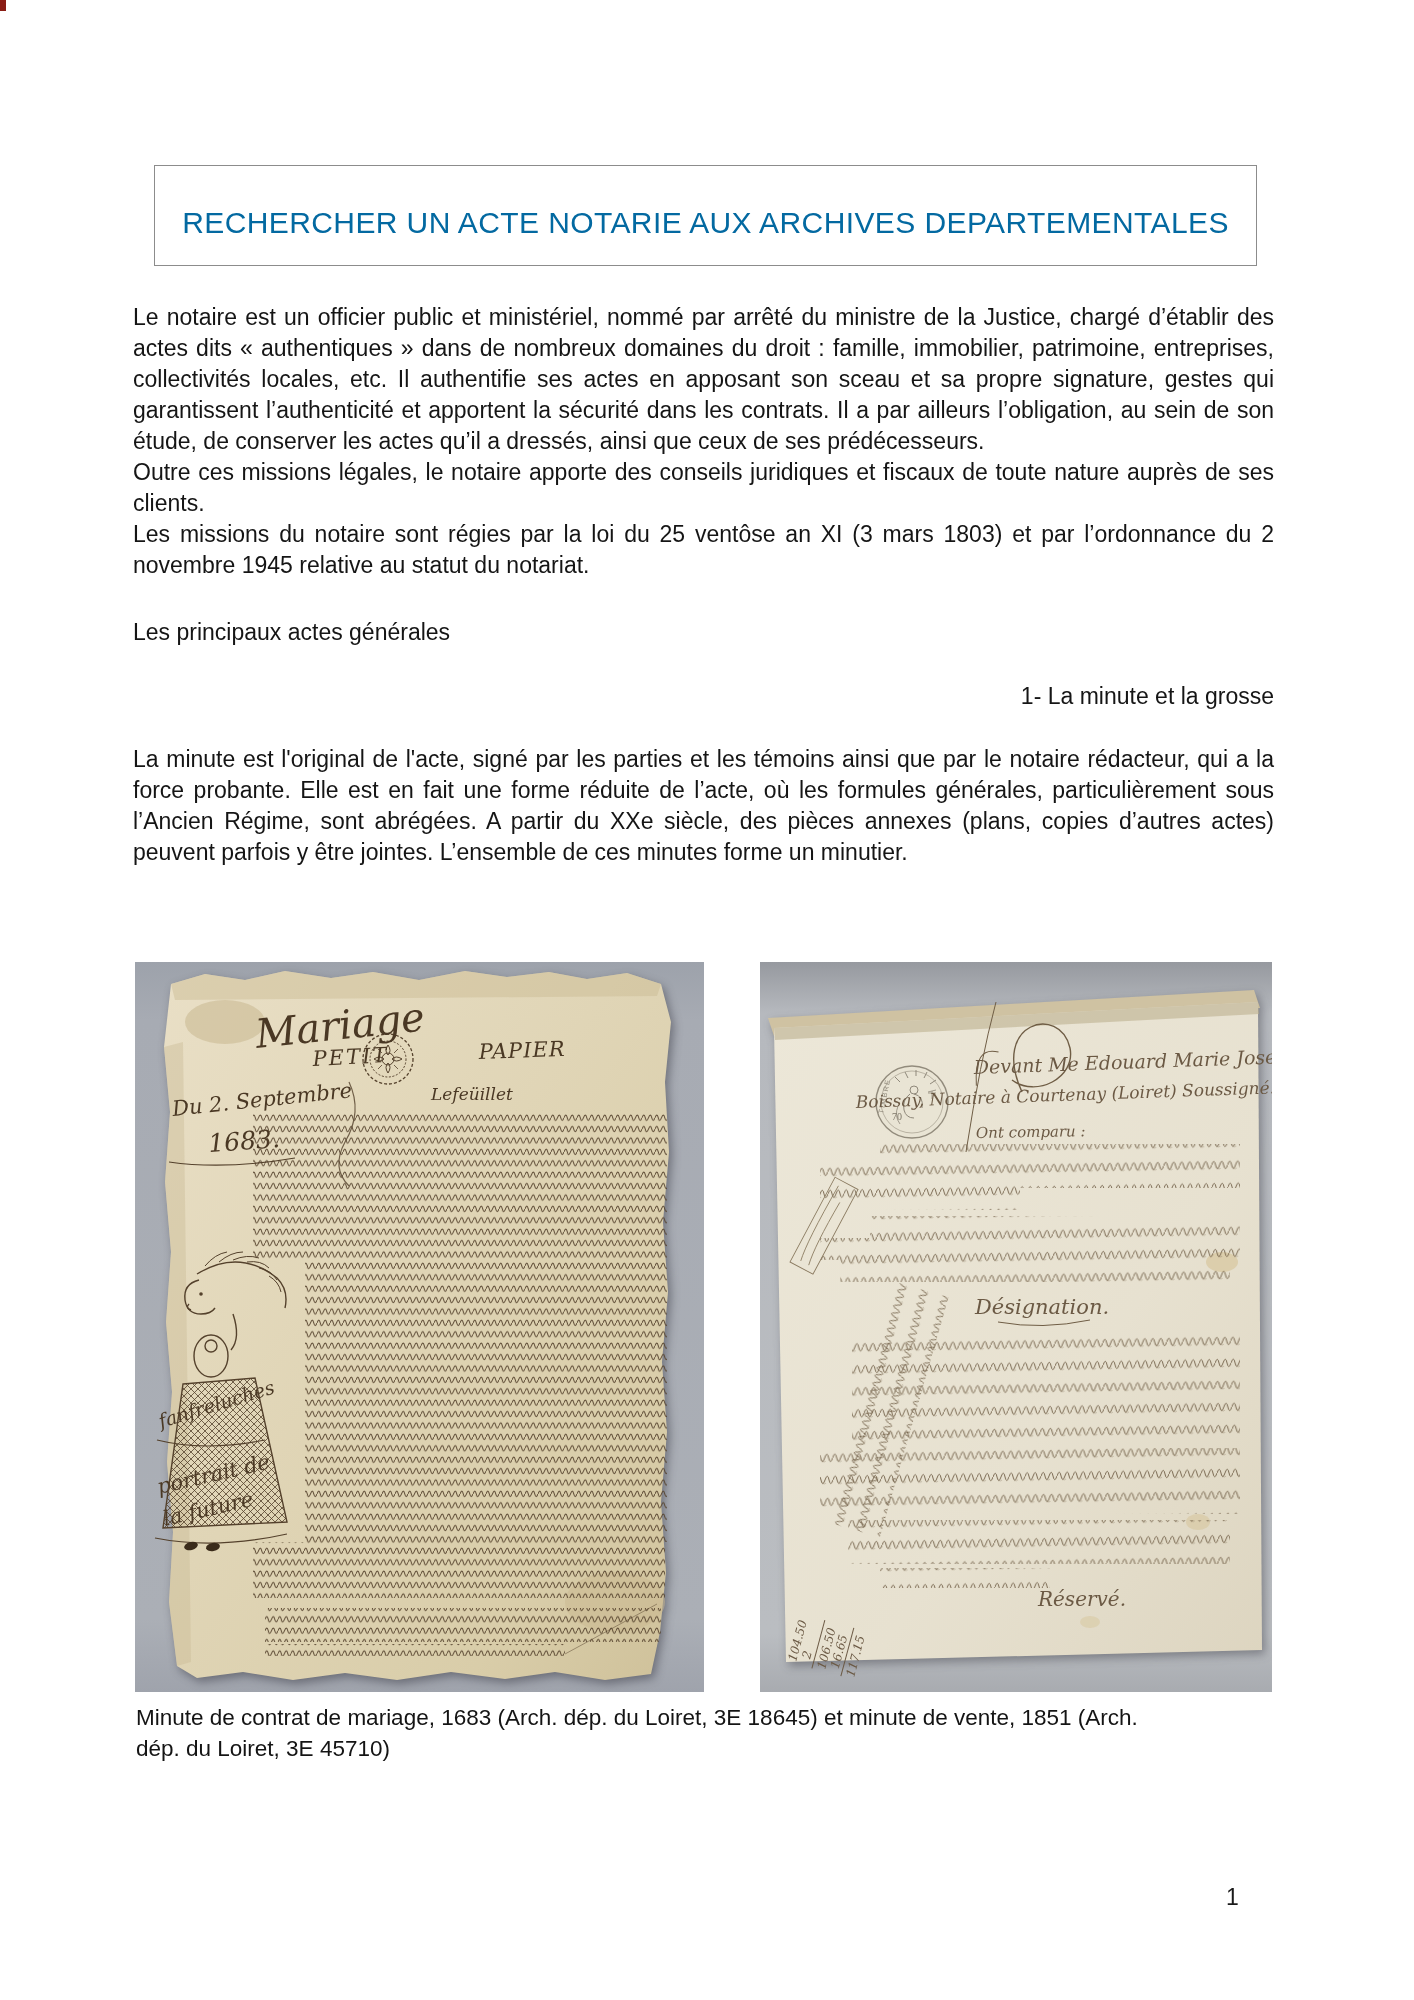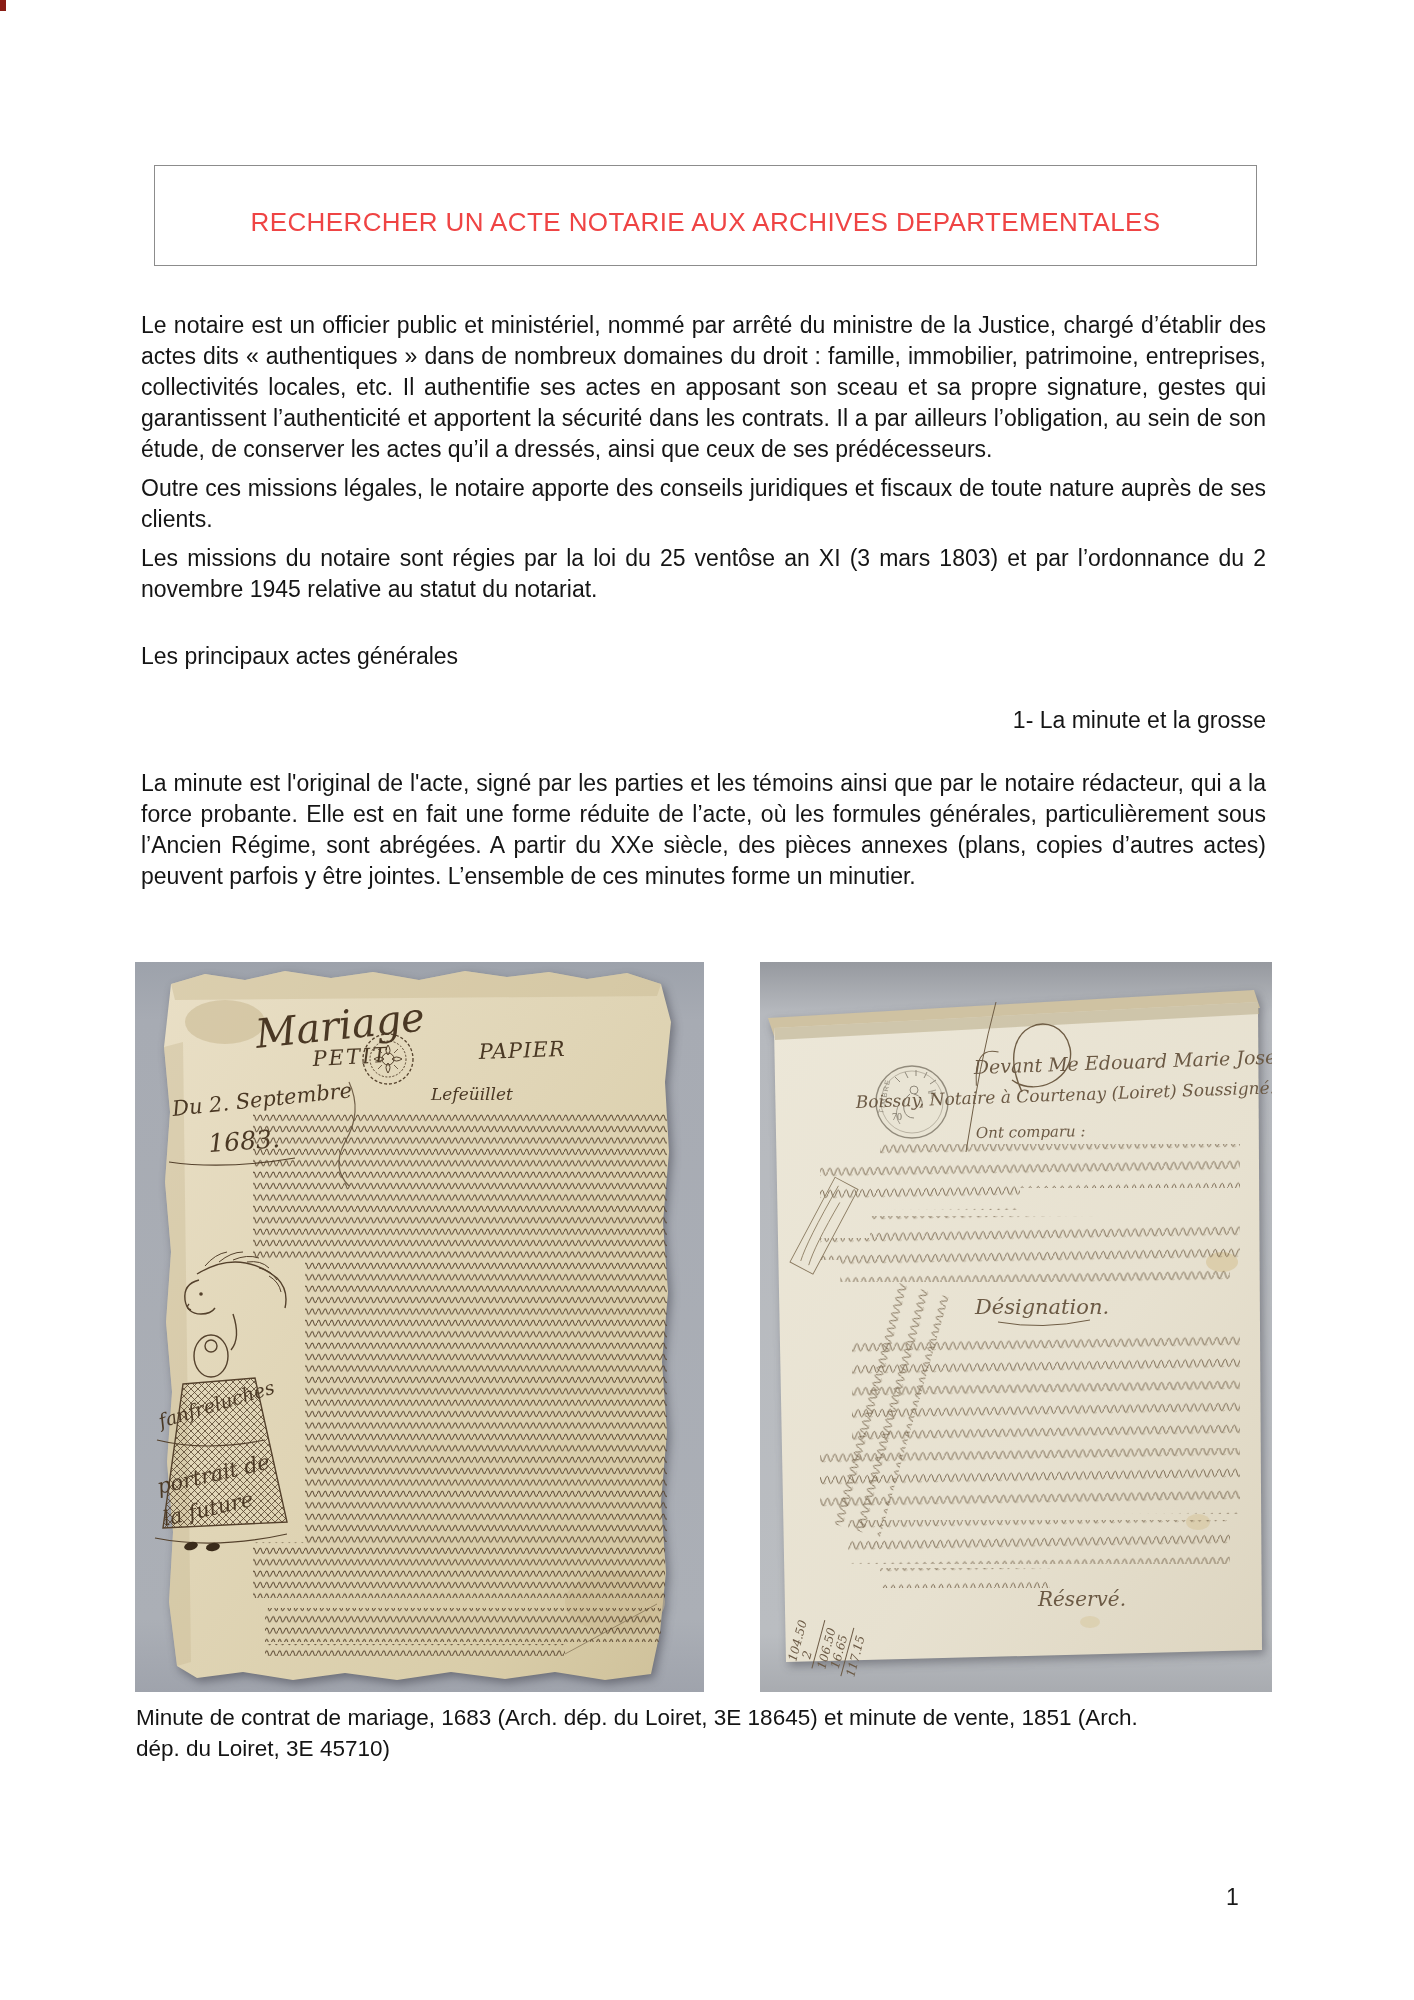--- a/index.html
+++ b/index.html
@@ -1,23 +1,23 @@
 <!DOCTYPE html>
 <html><head>
 <meta charset="utf-8">
 <style>
   html,body{margin:0;padding:0;background:#ffffff;width:1414px;height:2000px;
     font-family:"Liberation Sans", sans-serif;color:#151515;overflow:hidden;position:relative}
   .abs{position:absolute}
   #scan-mark{left:0;top:0;width:6px;height:11px;background:#8a1d15}
   #title-box{left:154px;top:165px;width:1103px;height:101px;border:1px solid #8c8c8c;
     display:flex;align-items:center;justify-content:center;box-sizing:border-box}
-  #page-title{font-size:26px;letter-spacing:.4px;color:#ef4444;padding-top:14px;white-space:nowrap}
+  #page-title{font-size:30px;letter-spacing:.4px;color:#0369a1;padding-top:14px;white-space:nowrap}
   #text-col{left:133px;top:302px;width:1141px;font-size:23px;line-height:31px;text-align:justify}
-  #text-col p{margin:8px}
+  #text-col p{margin:0}
   #section-heading{margin-top:36px !important;text-align:left}
   #section-subheading{margin-top:33px !important;text-align:right}
   #minute-paragraph{margin-top:32px !important}
   #figures-row{left:135px;top:962px;width:1137px;height:730px;display:flex;gap:56px}
   .photo{position:relative;height:730px;overflow:hidden}
   #photo-left{width:569px;background:linear-gradient(180deg,#9da2ab 0%,#a7abb3 8%,#abafb6 90%,#9fa3ac 100%)}
   #photo-right{width:512px;background:linear-gradient(180deg,#96999f 0%,#b6b9be 7%,#babdc1 92%,#a8abb0 100%)}
   .photo svg{position:absolute;left:0;top:0}
   .script{font-family:"DejaVu Serif","Liberation Serif",serif;font-style:italic}
   #figure-caption{left:136px;top:1702px;width:1018px;font-size:22.5px;line-height:31px;color:#141414}

